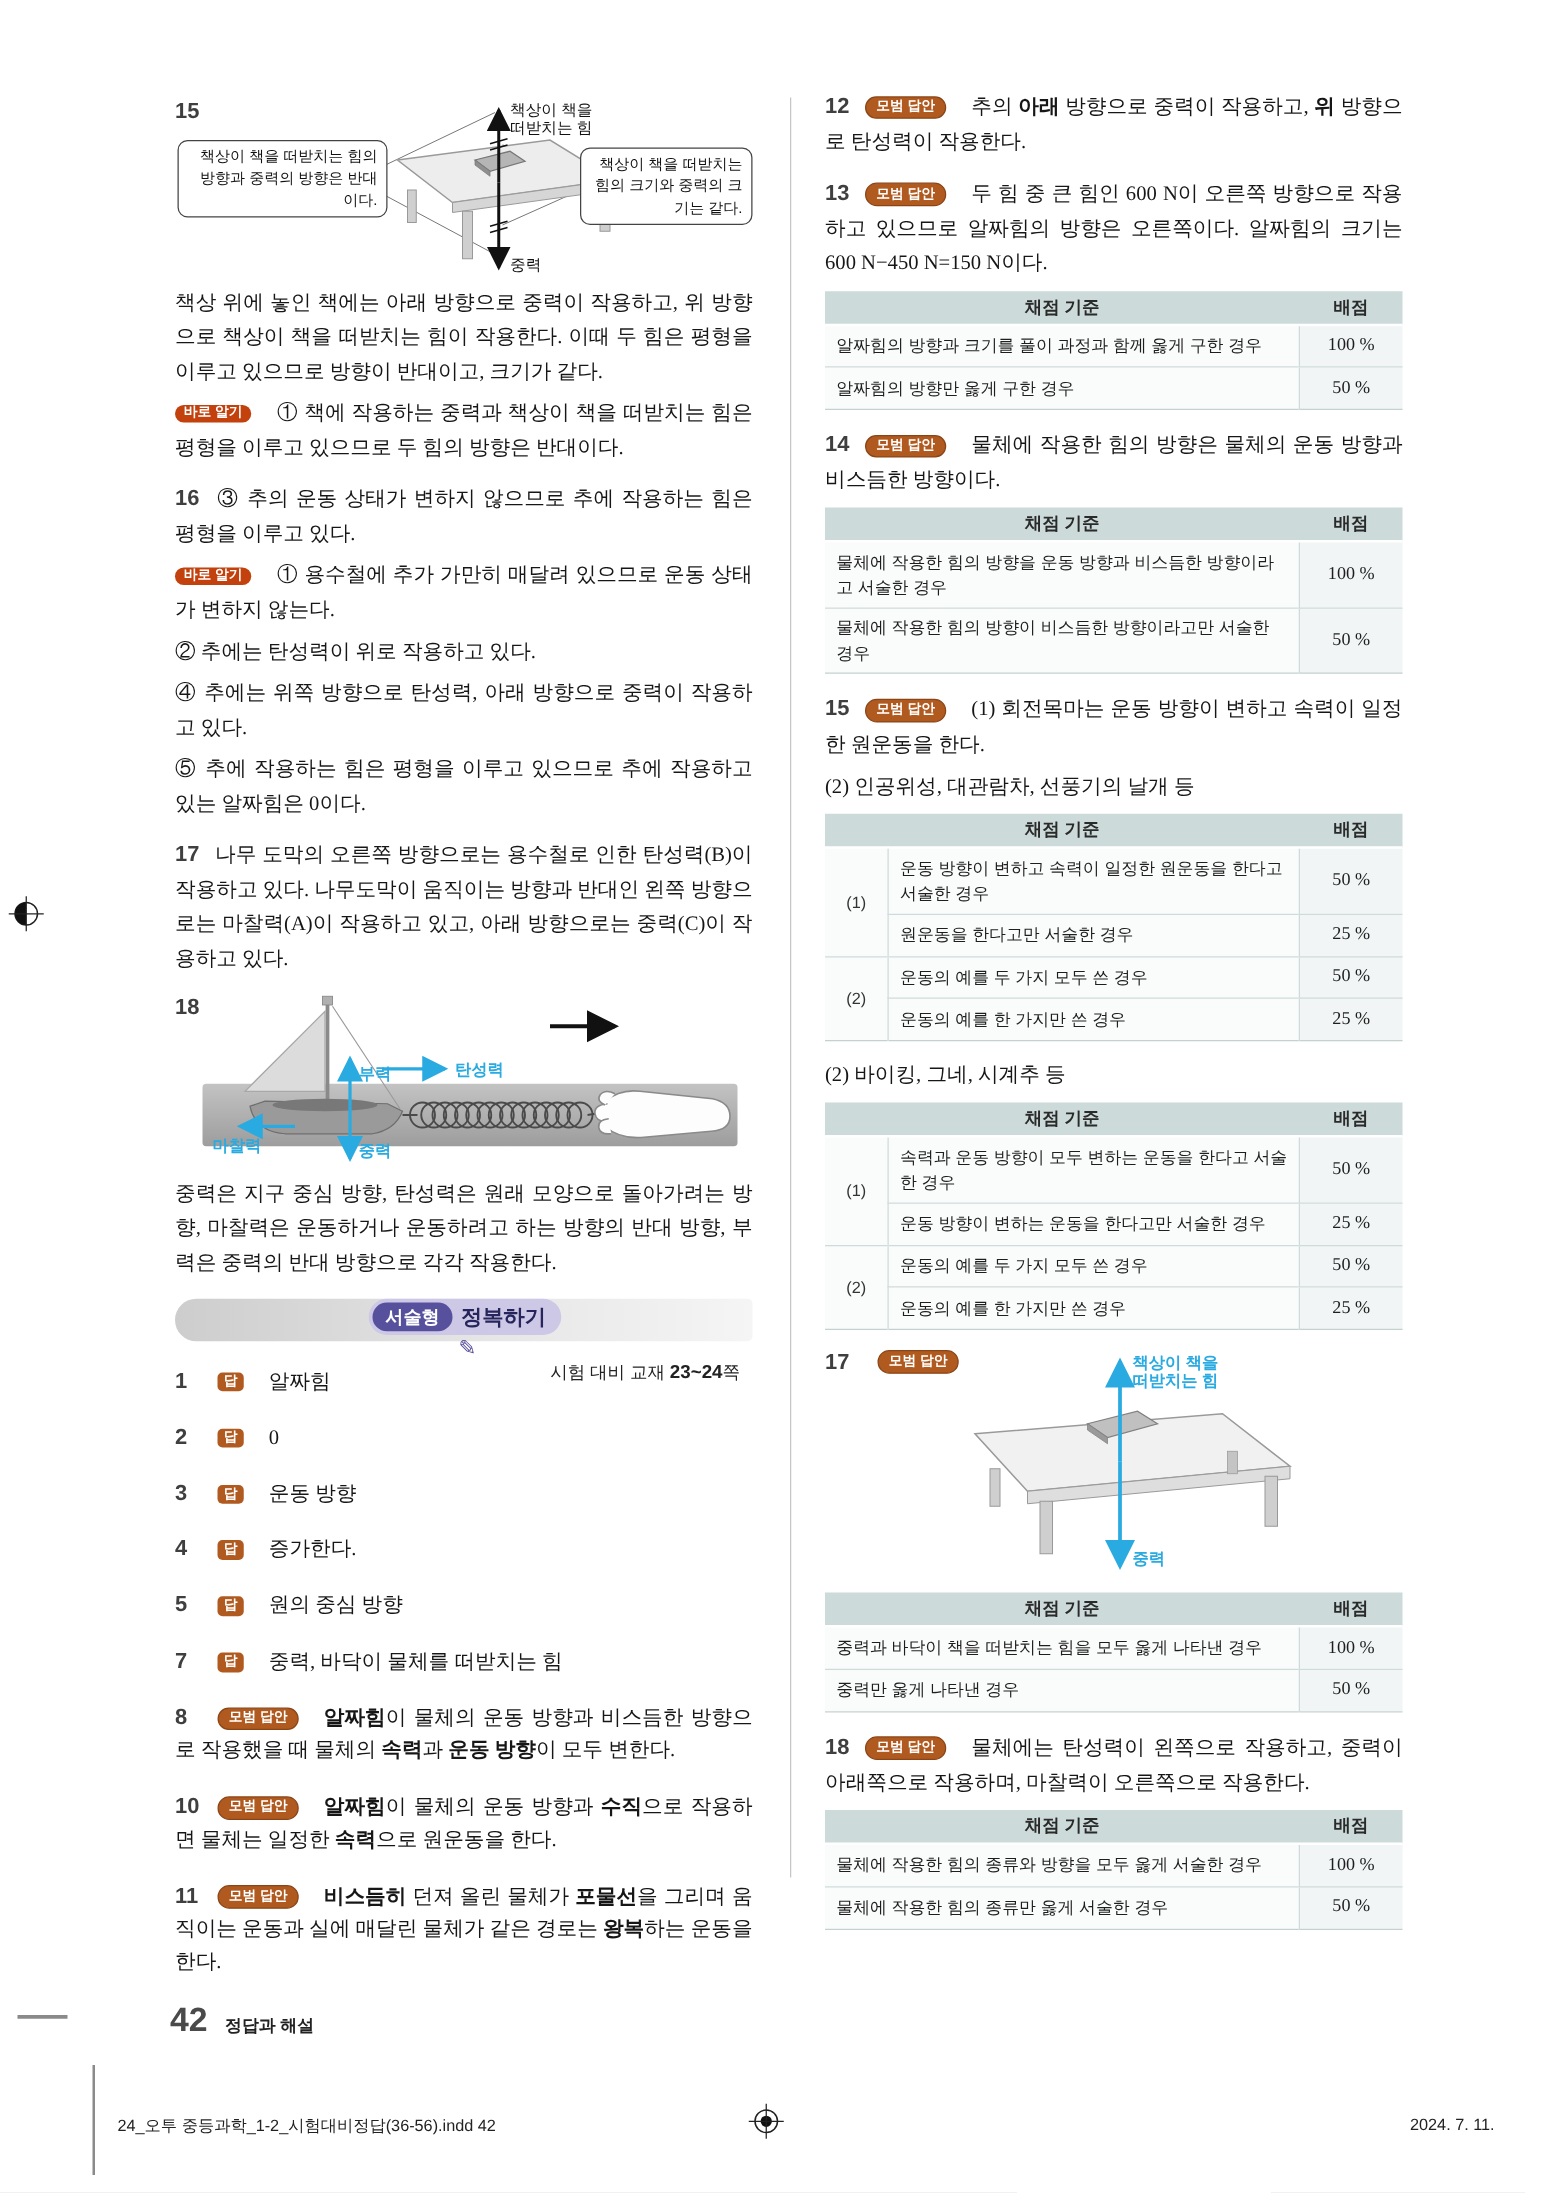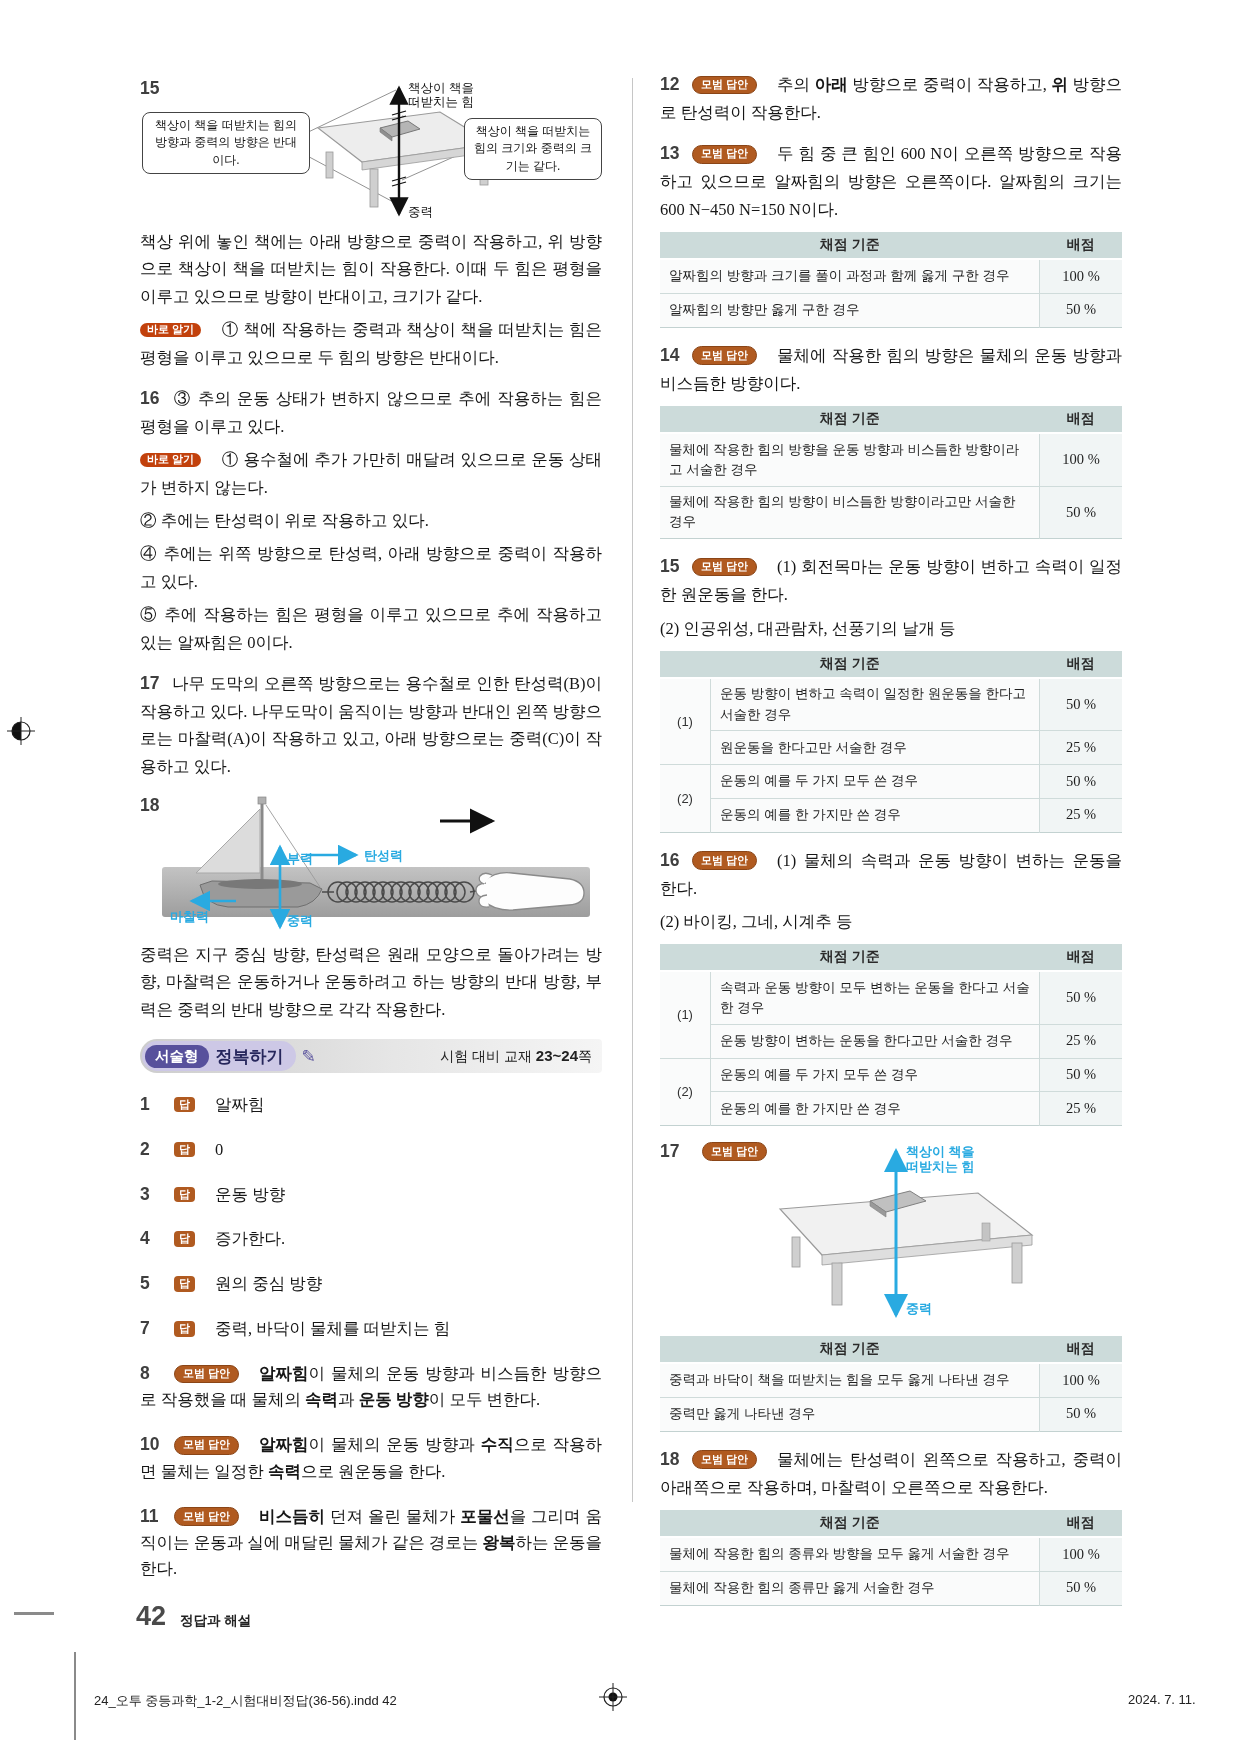--- a/index.html
+++ b/index.html
@@ -29,40 +29,40 @@
   table.rub th{background:#ccdbda;color:#2a2a2a;font-size:14px;font-weight:700;
       padding:4px 6px;border-bottom:2px solid #ffffff;text-align:center;}
   table.rub td{font-size:13.5px;line-height:1.5;color:#1e1e1e;padding:5.5px 9px;
       border-top:1px solid #cfdbda;background:#fafbfb;}
   table.rub td.pts{width:64px;text-align:center;background:#f1f5f5;border-left:1px solid #cfdbda;
       font-family:"Liberation Serif","DejaVu Serif",serif;font-size:14.5px;}
   table.rub td.grp{width:32px;text-align:center;border-right:1px solid #cfdbda;font-size:13px;color:#333;}
 
   
   .sec-bar{position:relative;height:34px;margin:16px 0 14px 0;border-radius:17px 4px 4px 17px;
-      background:linear-gradient(90deg,#cdcdcd,#e6e6e6 55%,#f5f5f5);display:flex;align-items:center;}
+      background:linear-gradient(90deg,#cdcdcd,#e6e6e6 55%,#f5f5f5);display:flex;align-items:center;flex-direction:column;}
   .sec-pill{display:flex;align-items:center;background:#cdc8e6;border-radius:17px;padding:3px 12px 3px 3px;
       height:30px;box-sizing:border-box;margin-left:2px;}
   .sec-chip{background:#57509c;color:#fff;border-radius:14px;padding:2px 10px;
       font-family:"Liberation Sans","DejaVu Sans",sans-serif;font-weight:700;font-size:14.5px;}
   .sec-title{font-family:"Liberation Sans","DejaVu Sans",sans-serif;font-weight:700;color:#26265c;
       font-size:17px;margin-left:7px;}
   .sec-pencil{color:#57509c;font-size:17px;margin-left:6px;}
   .sec-ref{margin-left:auto;margin-right:10px;font-family:"Liberation Sans","DejaVu Sans",sans-serif;
       font-size:14px;color:#222;}
   .sec-ref b{font-size:15px;}
 
   .ans-row{margin-bottom:7px;font-size:16.5px;line-height:1.6;text-align:justify;}
   .ans-row .qn{min-width:34px;}
 
   
   .diag{position:relative;}
   .callout{position:absolute;background:#fff;border:1.2px solid #444;border-radius:8px;
       padding:4px 7px;font-family:"Liberation Sans","DejaVu Sans",sans-serif;
-      font-size:12px;line-height:1.45;color:#111;text-align:center;}
+      font-size:12px;line-height:1.45;color:#111;text-align:right;}
   .d15-num{position:absolute;left:0;top:2px;}
   svg text{font-family:"Liberation Sans","DejaVu Sans",sans-serif;}
   .svg-label{font-size:12.5px;fill:#111;}
   .svg-cyan{font-size:13px;font-weight:700;fill:#29aae1;}
 
   
   .footer-num{position:absolute;left:136px;top:1601px;display:flex;align-items:baseline;}
   .footer-num .big{font-family:"Liberation Sans","DejaVu Sans",sans-serif;font-weight:700;
       font-size:27px;color:#4a4a4a;}
   .footer-num .lbl{font-family:"Liberation Sans","DejaVu Sans",sans-serif;font-weight:700;
@@ -313,21 +313,20 @@
             </tr>
           <tr>
               <td>운동의 예를 한 가지만 쓴 경우</td>
               <td class="pts">25 %</td>
             </tr>
         </tbody>
       </table>
     </div>
 
     <div class="qblock">
-      <p class="para"><span class="qn">16</span><span class="badge-model">모범 답안</span><span>(1) 물체의 속력과 운동 방향이 변하는 운동을 한다.</span></p>
       <p class="para">(2) 바이킹, 그네, 시계추 등</p>
       <table class="rub">
         <thead>
             <tr>
           <th colspan="2">채점 기준</th>
           <th style="width:64px;">배점</th>
         </tr>
           </thead>
         <tbody>
           <tr>

